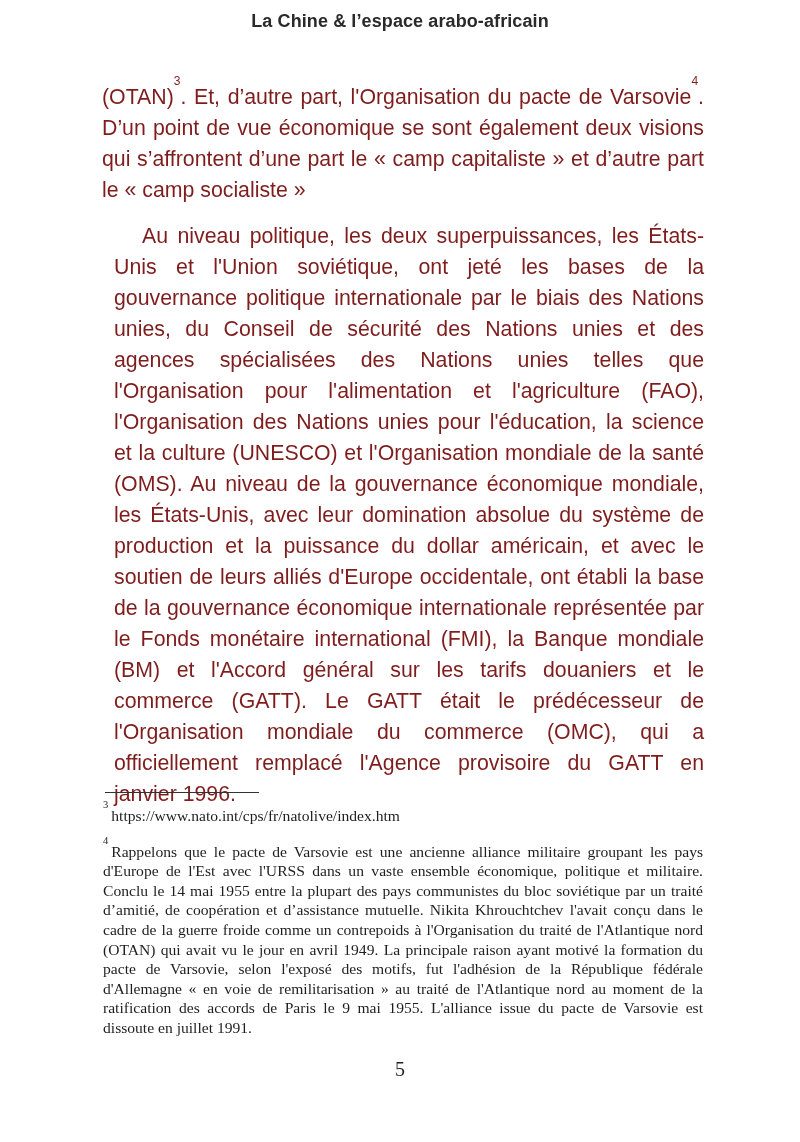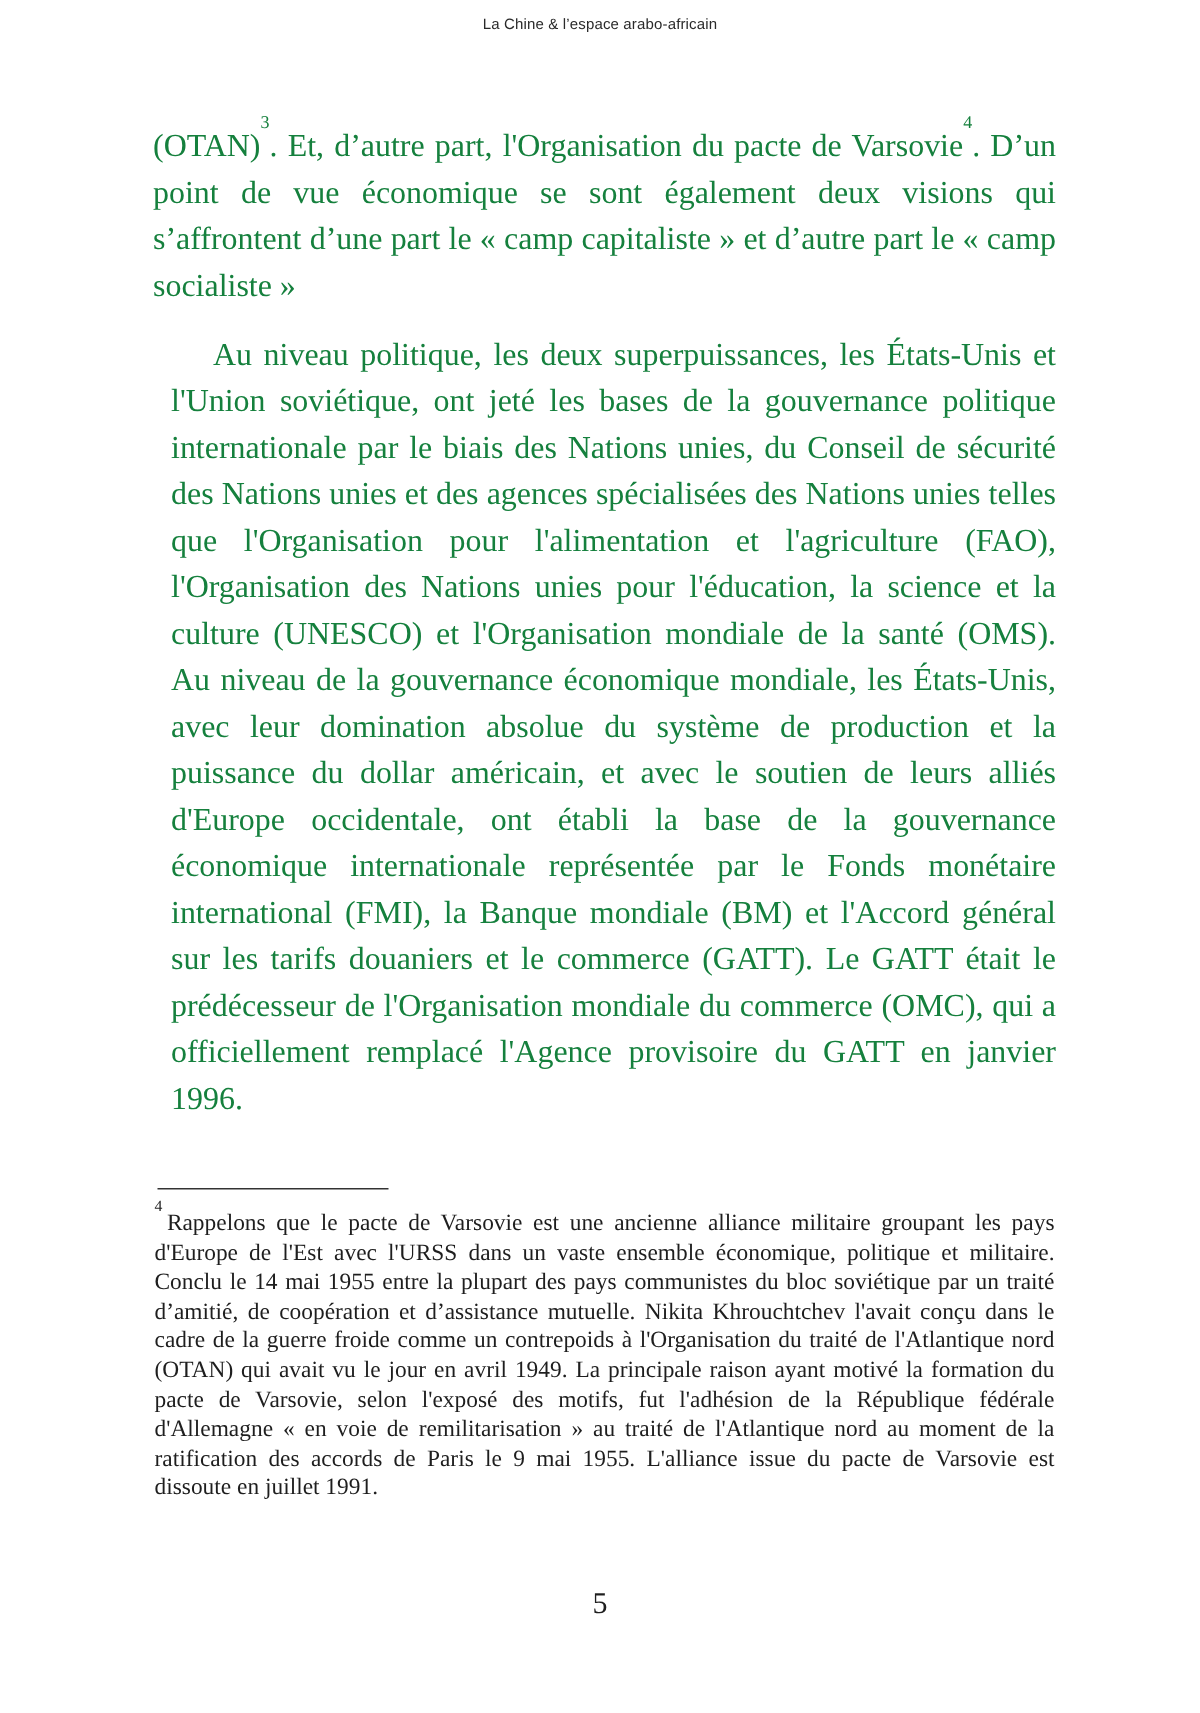--- a/index.html
+++ b/index.html
@@ -14,33 +14,34 @@
       overflow: hidden;
       color: #1c1c1c;
     }
     .running-header {
       position: absolute;
       top: 11px;
       left: 0;
       width: 800px;
       text-align: center;
       font-family: "Liberation Sans", "DejaVu Sans", sans-serif;
-      font-size: 10px;
+      font-size: 18px;
       color: #2a2a2a;
       letter-spacing: 0.1px;
+      font-weight: bold;
     }
     .body-text {
       position: absolute;
       left: 102px;
       top: 82px;
       width: 602px;
-      font-family: Liberation Serif, serif;
+      font-family: Liberation Sans, sans-serif;
       font-size: 21.3px;
       line-height: 31px;
-      color: #15803d;
+      color: #7f1d1d;
     }
     .body-text p {
       margin: 0;
       text-align: justify;
       text-align-last: left;
     }
     .body-text p.p1 {
       margin-bottom: 15px;
     }
     .body-text p.p2 {
@@ -105,16 +106,17 @@
 <div class="running-header">La Chine &amp; l’espace arabo-africain</div>
 
 <div class="body-text">
   <p class="p1"><span>(OTAN)</span><sup class="fnref">3</sup><span>. Et, d’autre part, l'Organisation du pacte de Varsovie</span><sup class="fnref">4</sup><span>. D’un point de vue économique se sont également deux visions qui s’affrontent d’une part le « camp capitaliste » et d’autre part le « camp socialiste »</span></p>
   <p class="p2">Au niveau politique, les deux superpuissances, les États-Unis et l'Union soviétique, ont jeté les bases de la gouvernance politique internationale par le biais des Nations unies, du Conseil de sécurité des Nations unies et des agences spécialisées des Nations unies telles que l'Organisation pour l'alimentation et l'agriculture (FAO), l'Organisation des Nations unies pour l'éducation, la science et la culture (UNESCO) et l'Organisation mondiale de la santé (OMS). Au niveau de la gouvernance économique mondiale, les États-Unis, avec leur domination absolue du système de production et la puissance du dollar américain, et avec le soutien de leurs alliés d'Europe occidentale, ont établi la base de la gouvernance économique internationale représentée par le Fonds monétaire international (FMI), la Banque mondiale (BM) et l'Accord général sur les tarifs douaniers et le commerce (GATT). Le GATT était le prédécesseur de l'Organisation mondiale du commerce (OMC), qui a officiellement remplacé l'Agence provisoire du GATT en janvier 1996.</p>
 </div>
 
 <div class="footnote-rule"></div>
 
 <div class="footnotes">
+  <p class="footnote fn3"><span class="fn-num">3</span><span>https://www.nato.int/cps/fr/natolive/index.htm</span></p>
   <p class="footnote fn4"><span class="fn-num">4</span><span>Rappelons que le pacte de Varsovie est une ancienne alliance militaire groupant les pays d'Europe de l'Est avec l'URSS dans un vaste ensemble économique, politique et militaire. Conclu le 14 mai 1955 entre la plupart des pays communistes du bloc soviétique par un traité d’amitié, de coopération et d’assistance mutuelle. Nikita Khrouchtchev l'avait conçu dans le cadre de la guerre froide comme un contrepoids à l'Organisation du traité de l'Atlantique nord (OTAN) qui avait vu le jour en avril 1949. La principale raison ayant motivé la formation du pacte de Varsovie, selon l'exposé des motifs, fut l'adhésion de la République fédérale d'Allemagne « en voie de remilitarisation » au traité de l'Atlantique nord au moment de la ratification des accords de Paris le 9 mai 1955. L'alliance issue du pacte de Varsovie est dissoute en juillet 1991.</span></p>
 </div>
 
 <div class="page-number">5</div>
 
 </body></html>

